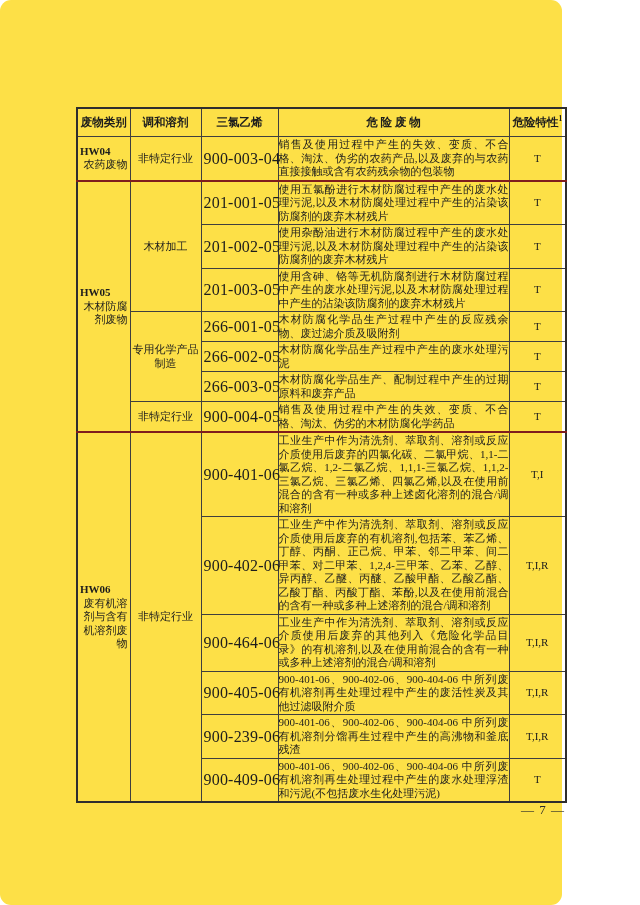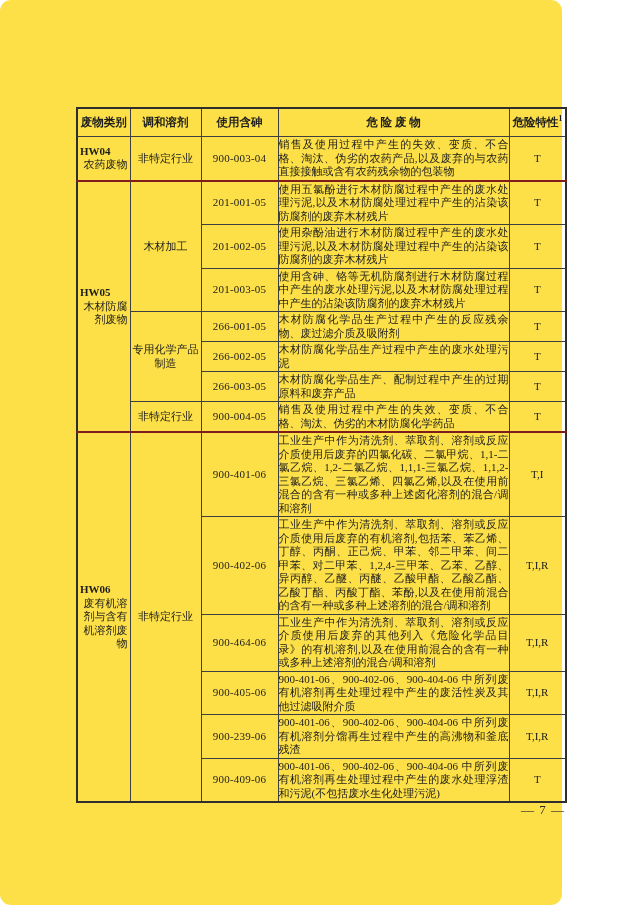--- a/index.html
+++ b/index.html
@@ -47,21 +47,21 @@
   col.c-cat    { width: 53px; }
   col.c-ind    { width: 71px; }
   col.c-code   { width: 77px; }
   col.c-desc   { width: 231px; }
   col.c-traits { width: 57px; }
   td.cat, td.ind, td.code, td.traits { text-align: center; }
   td.cat  { padding: 1px 2px; }
   td.cat .cat-id   { text-align: left; font-weight: bold; }
   td.cat .cat-name { text-align: right; }
   td.ind  { padding: 1px 2px; }
-  td.code { font-size: 11px; letter-spacing: 0.2px; white-space: nowrap; }
+  td.code { font-size: 16px; letter-spacing: 0.2px; white-space: nowrap; }
   td.desc {
     text-align: justify;
     padding: 1px 0;
   }
   td.traits { font-size: 11px; }
   tr.sec > td { border-top: 2px solid #7f1d1d; }
   .page-num {
     position: absolute;
     left: 420px; top: 802px;
     width: 145px;
@@ -81,21 +81,21 @@
       <col class="c-cat">
         <col class="c-ind">
         <col class="c-code">
         <col class="c-desc">
         <col class="c-traits">
     </colgroup>
     <thead>
       <tr>
         <th>废物类别</th>
         <th>调和溶剂</th>
-        <th>使用含砷</th>
+        <th>三氯乙烯</th>
         <th>危 险 废 物</th>
         <th><span>危险特性</span><sup>1</sup></th>
       </tr>
     </thead>
     <tbody>
       <tr>
         <td class="cat">
           <div class="cat-id">HW04</div>
           <div class="cat-name">农药废物</div>
         </td>

